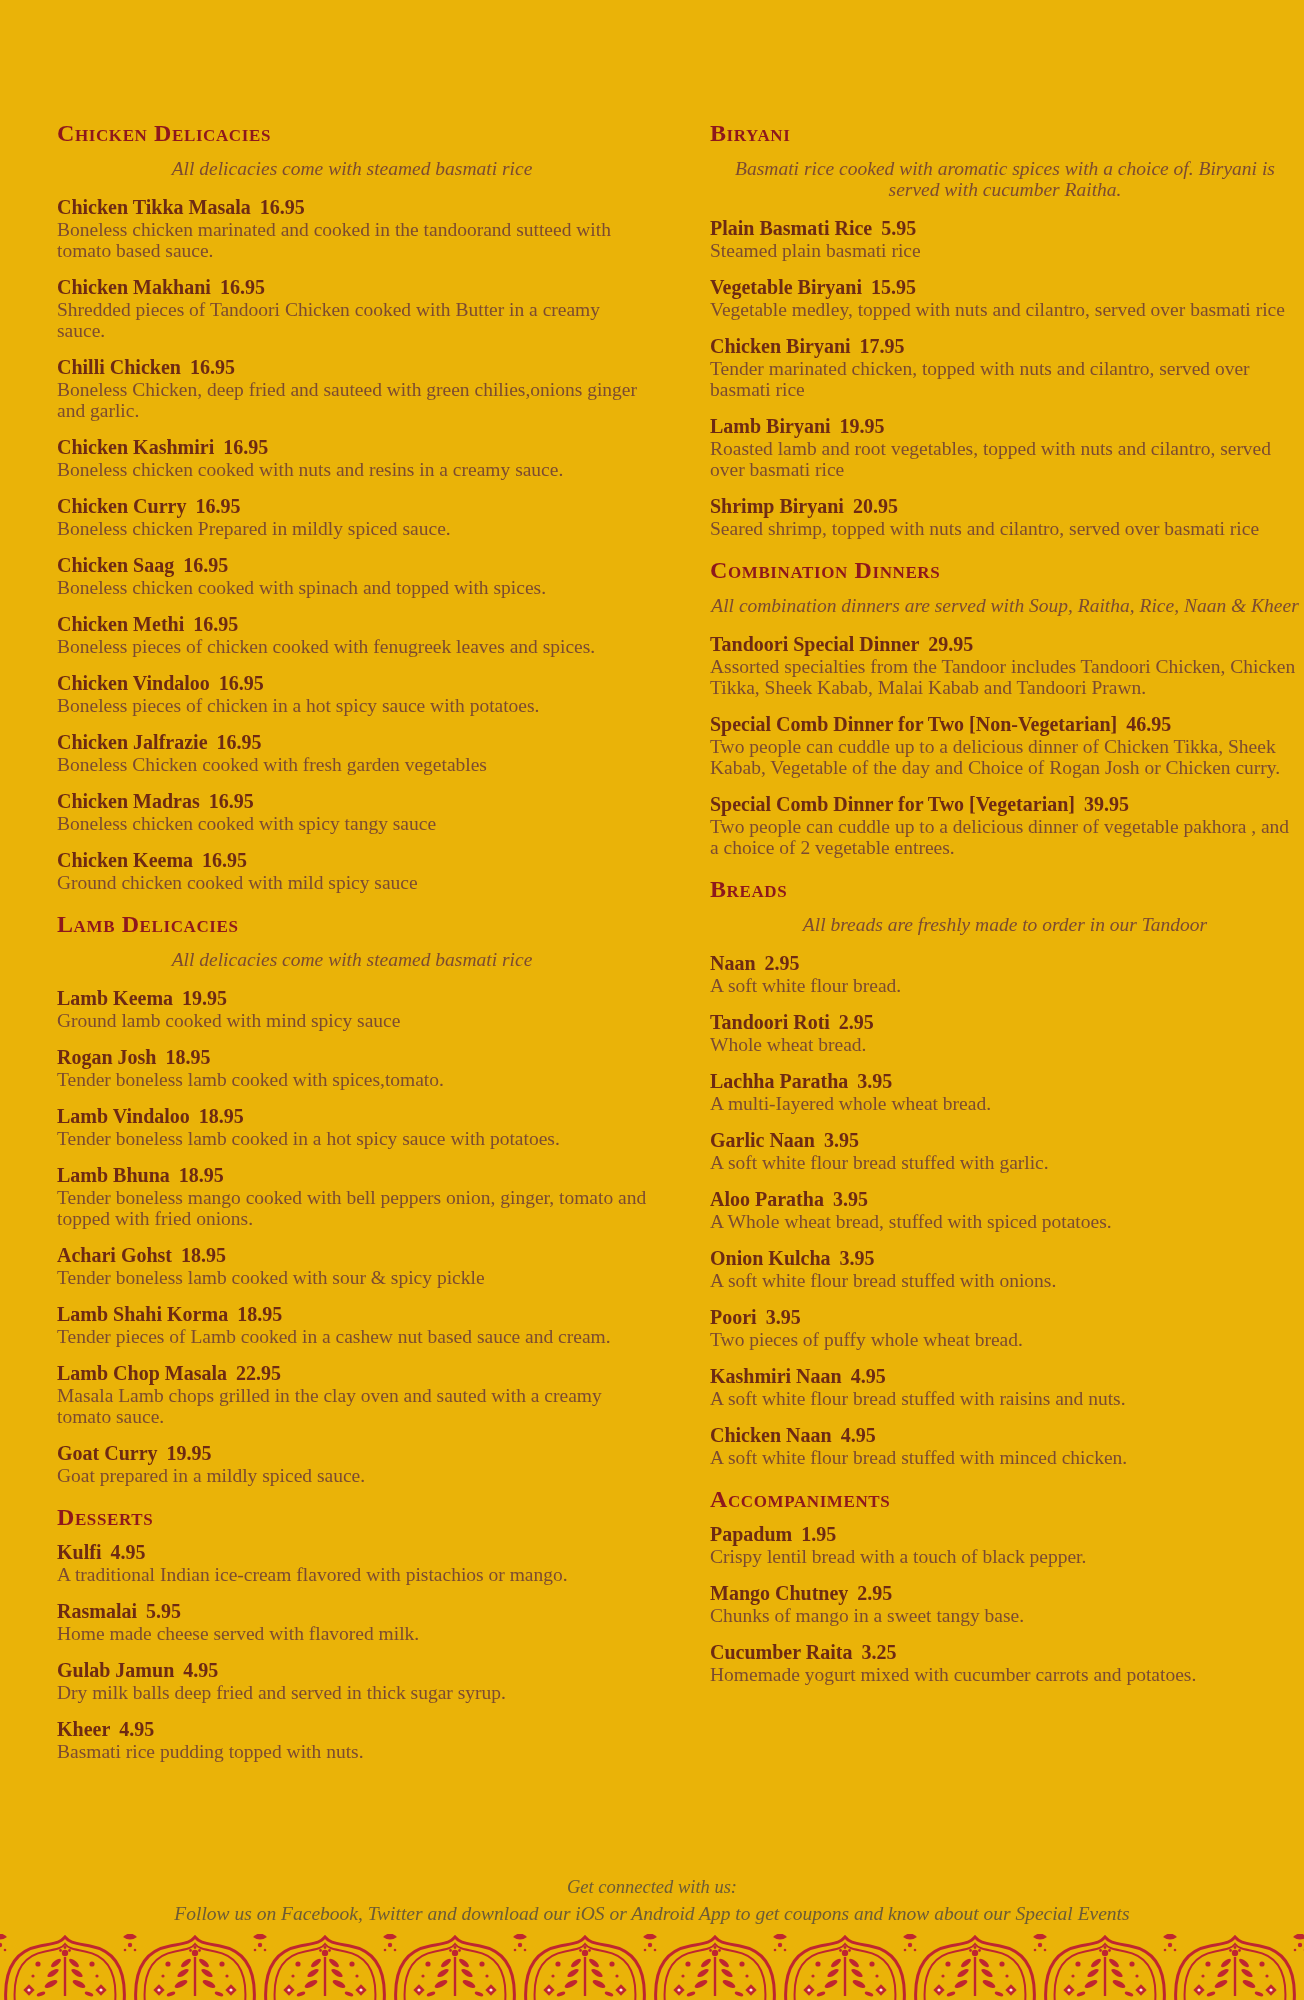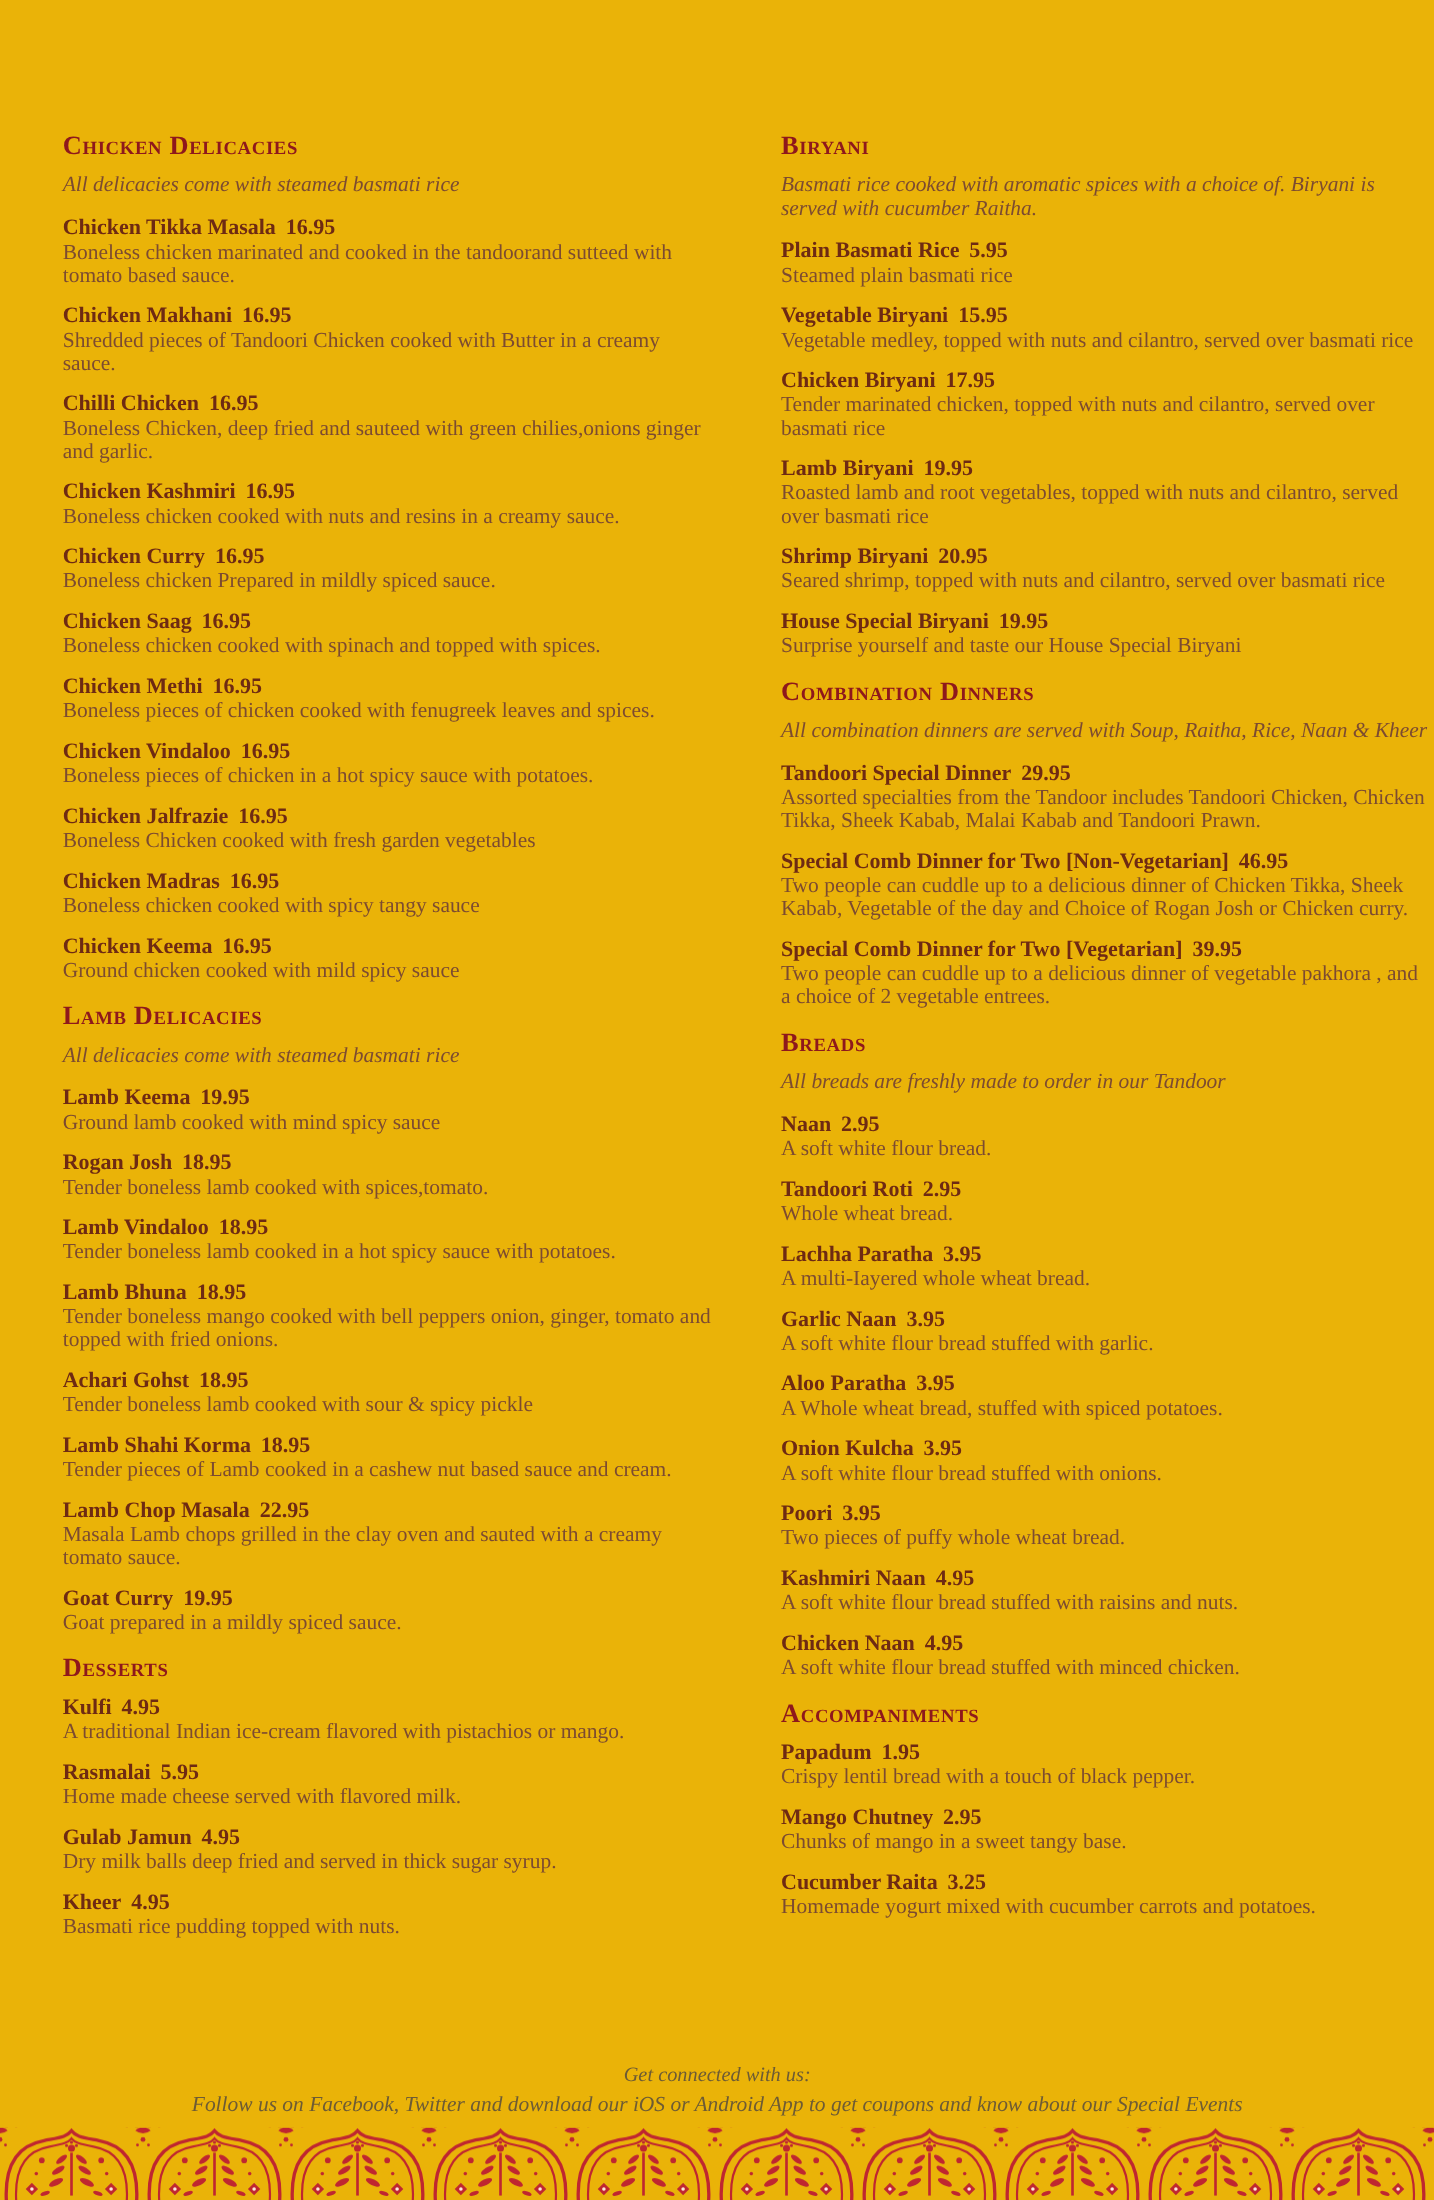--- a/index.html
+++ b/index.html
@@ -20,20 +20,21 @@
     font-weight:bold;
     font-variant:small-caps;
     letter-spacing:0.6px;
     color:#8e181c;
   }
   .section-subtitle{
     margin:0 0 18px 0;
     font-style:italic;
     font-size:19.5px;line-height:21px;
     color:#7c4b31;
+    text-align:center;
   }
   .menu-item{margin-bottom:16px;}
   .item-line{line-height:21px;}
   .item-name{
     font-weight:bold;
     font-size:20px;
     color:#6e2a13;
   }
   .item-price{
     font-weight:bold;
@@ -183,24 +184,20 @@
           <div class="item-line"><span class="item-name">Chicken Biryani</span><span class="item-price">17.95</span></div>
           <div class="item-desc">Tender marinated chicken, topped with nuts and cilantro, served over basmati rice</div>
         </div>
         <div class="menu-item">
           <div class="item-line"><span class="item-name">Lamb Biryani</span><span class="item-price">19.95</span></div>
           <div class="item-desc">Roasted lamb and root vegetables, topped with nuts and cilantro, served over basmati rice</div>
         </div>
         <div class="menu-item">
           <div class="item-line"><span class="item-name">Shrimp Biryani</span><span class="item-price">20.95</span></div>
           <div class="item-desc">Seared shrimp, topped with nuts and cilantro, served over basmati rice</div>
-        </div>
-        <div class="menu-item">
-          <div class="item-line"><span class="item-name">House Special Biryani</span><span class="item-price">19.95</span></div>
-          <div class="item-desc">Surprise yourself and taste our House Special Biryani</div>
         </div>
       </section>
       <section class="menu-section">
         <h2 class="section-title">Combination Dinners</h2>
         <p class="section-subtitle">All combination dinners are served with Soup, Raitha, Rice, Naan &amp; Kheer</p>
         <div class="menu-item">
           <div class="item-line"><span class="item-name">Tandoori Special Dinner</span><span class="item-price">29.95</span></div>
           <div class="item-desc">Assorted specialties from the Tandoor includes Tandoori Chicken, Chicken Tikka, Sheek Kabab, Malai Kabab and Tandoori Prawn.</div>
         </div>
         <div class="menu-item">

